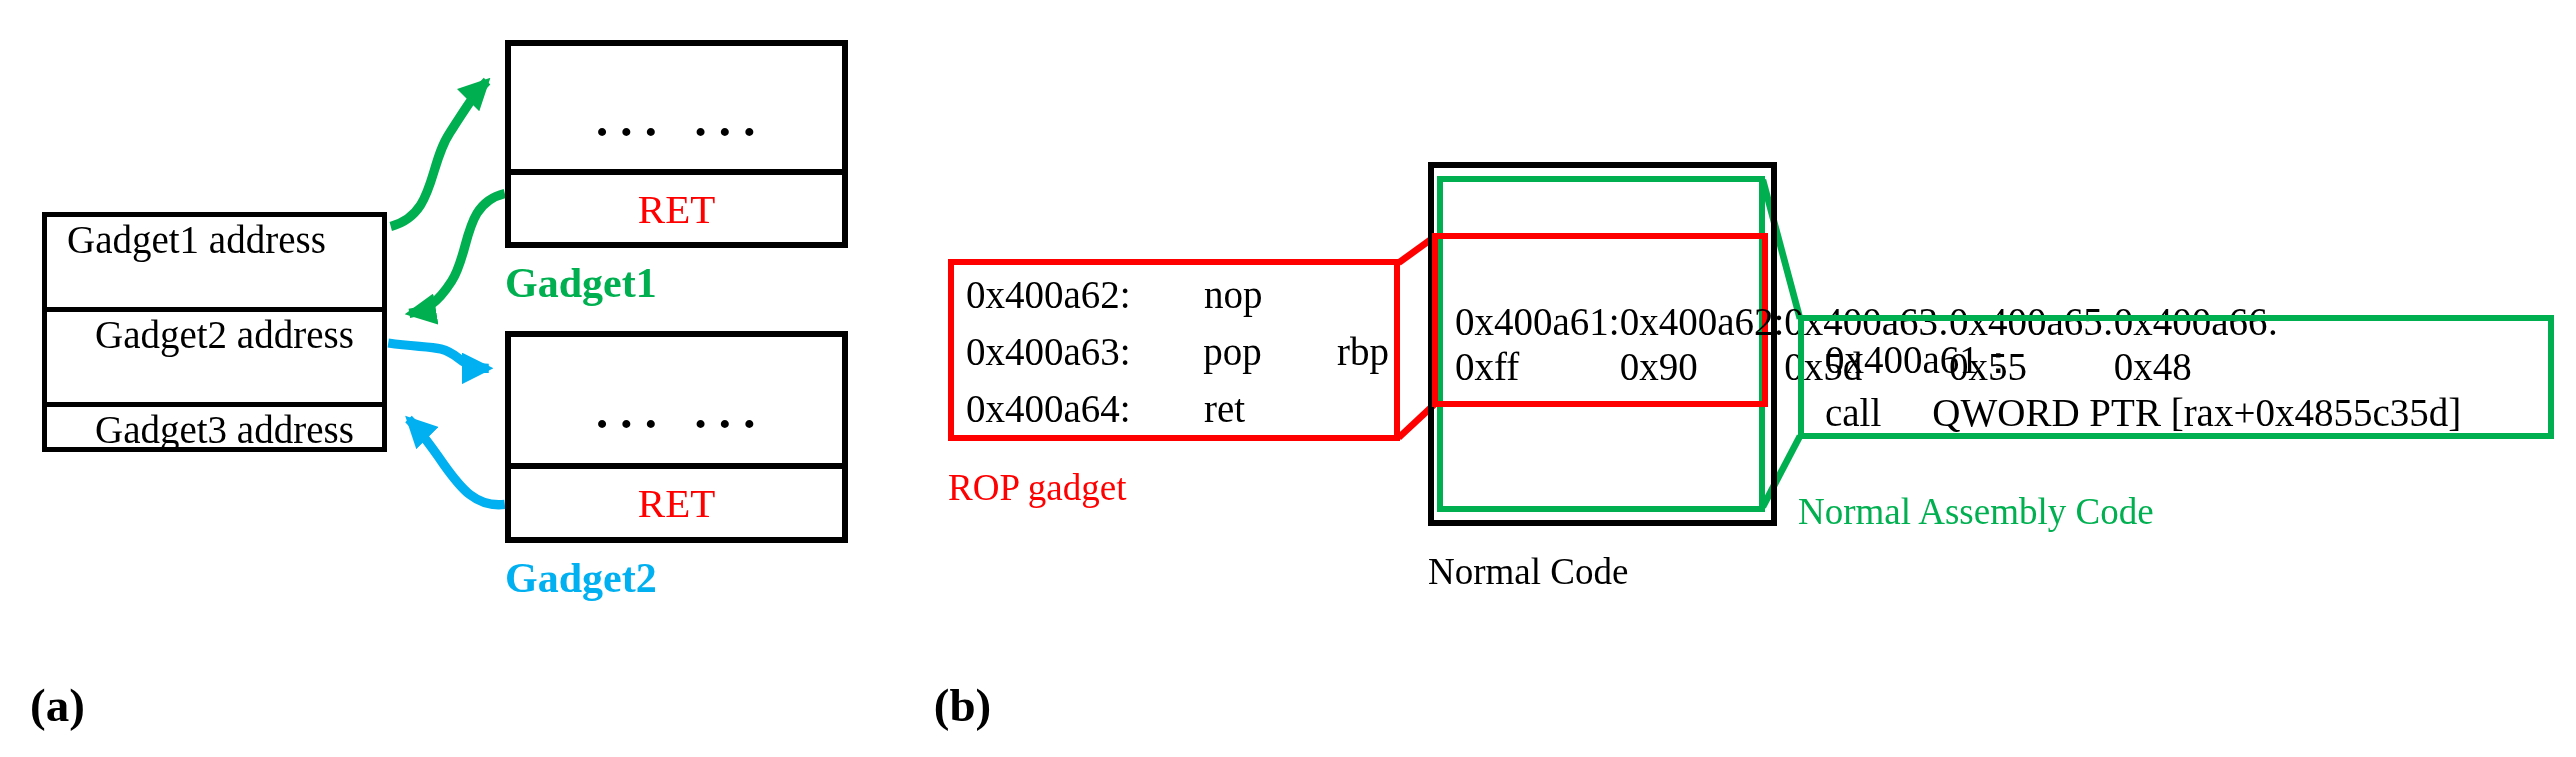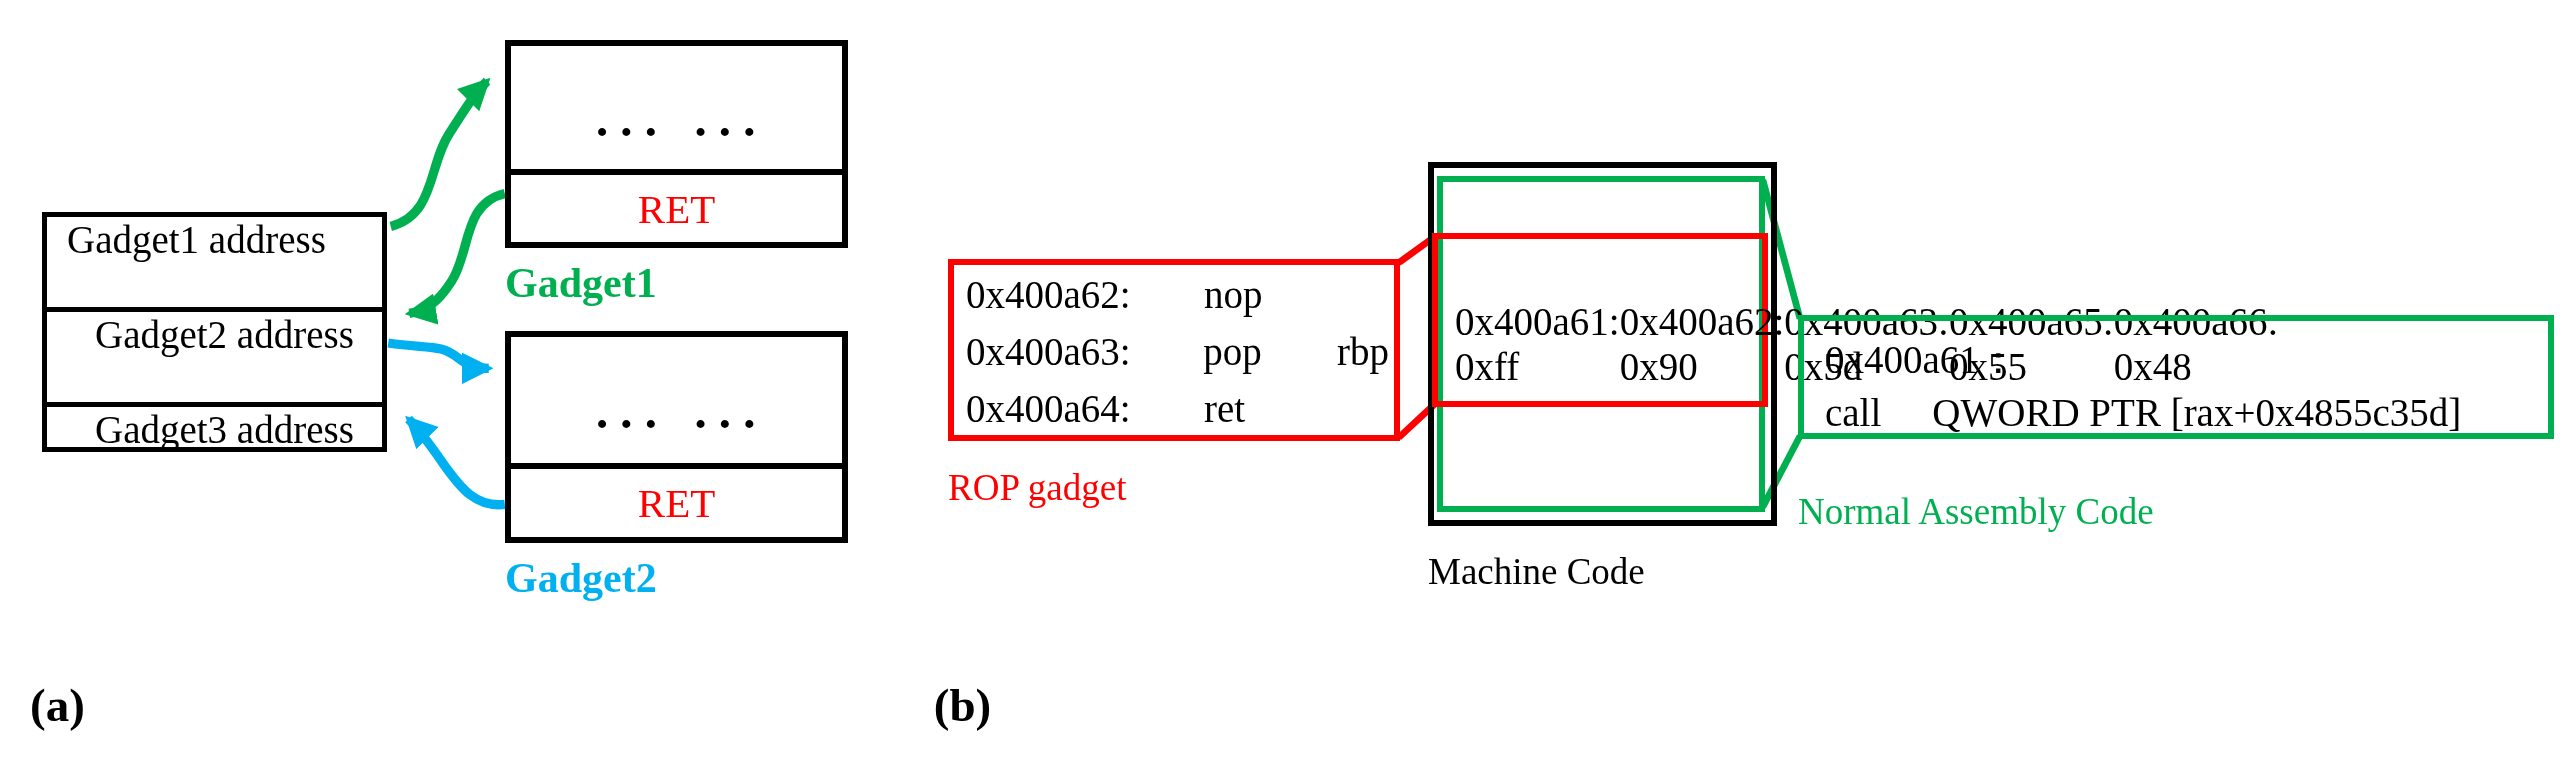--- a/index.html
+++ b/index.html
@@ -117,21 +117,21 @@
   <div class="abs mc-outer"></div>
   <div class="abs mc-green"></div>
   <div class="abs mc-red"></div>
   <div class="abs mc-rows">
     <div class="mc-row">0x400a61: 0xff</div>
     <div class="mc-row">0x400a62: 0x90</div>
     <div class="mc-row">0x400a63: 0x5d</div>
     <div class="mc-row">0x400a65: 0x55</div>
     <div class="mc-row">0x400a66: 0x48</div>
   </div>
-  <div class="abs caption" style="left:1428px;top:551px;width:349px;">Machine Code</div>
+  <div class="abs caption" style="left:1428px;top:551px;width:349px;">Normal Code</div>
 
   <div class="abs asm-box">
     <div>0x400a61：</div>
     <div>
       <span>call</span><span class="asm-gap">QWORD PTR [rax+0x4855c35d]</span>
     </div>
   </div>
   <div class="abs caption" style="left:1798px;top:467px;width:756px;color:var(--green);margin-top:24px;">Normal Assembly Code</div>
 
   <div class="abs panel-label" style="left:920px;top:678px;width:85px;">(b)</div>

